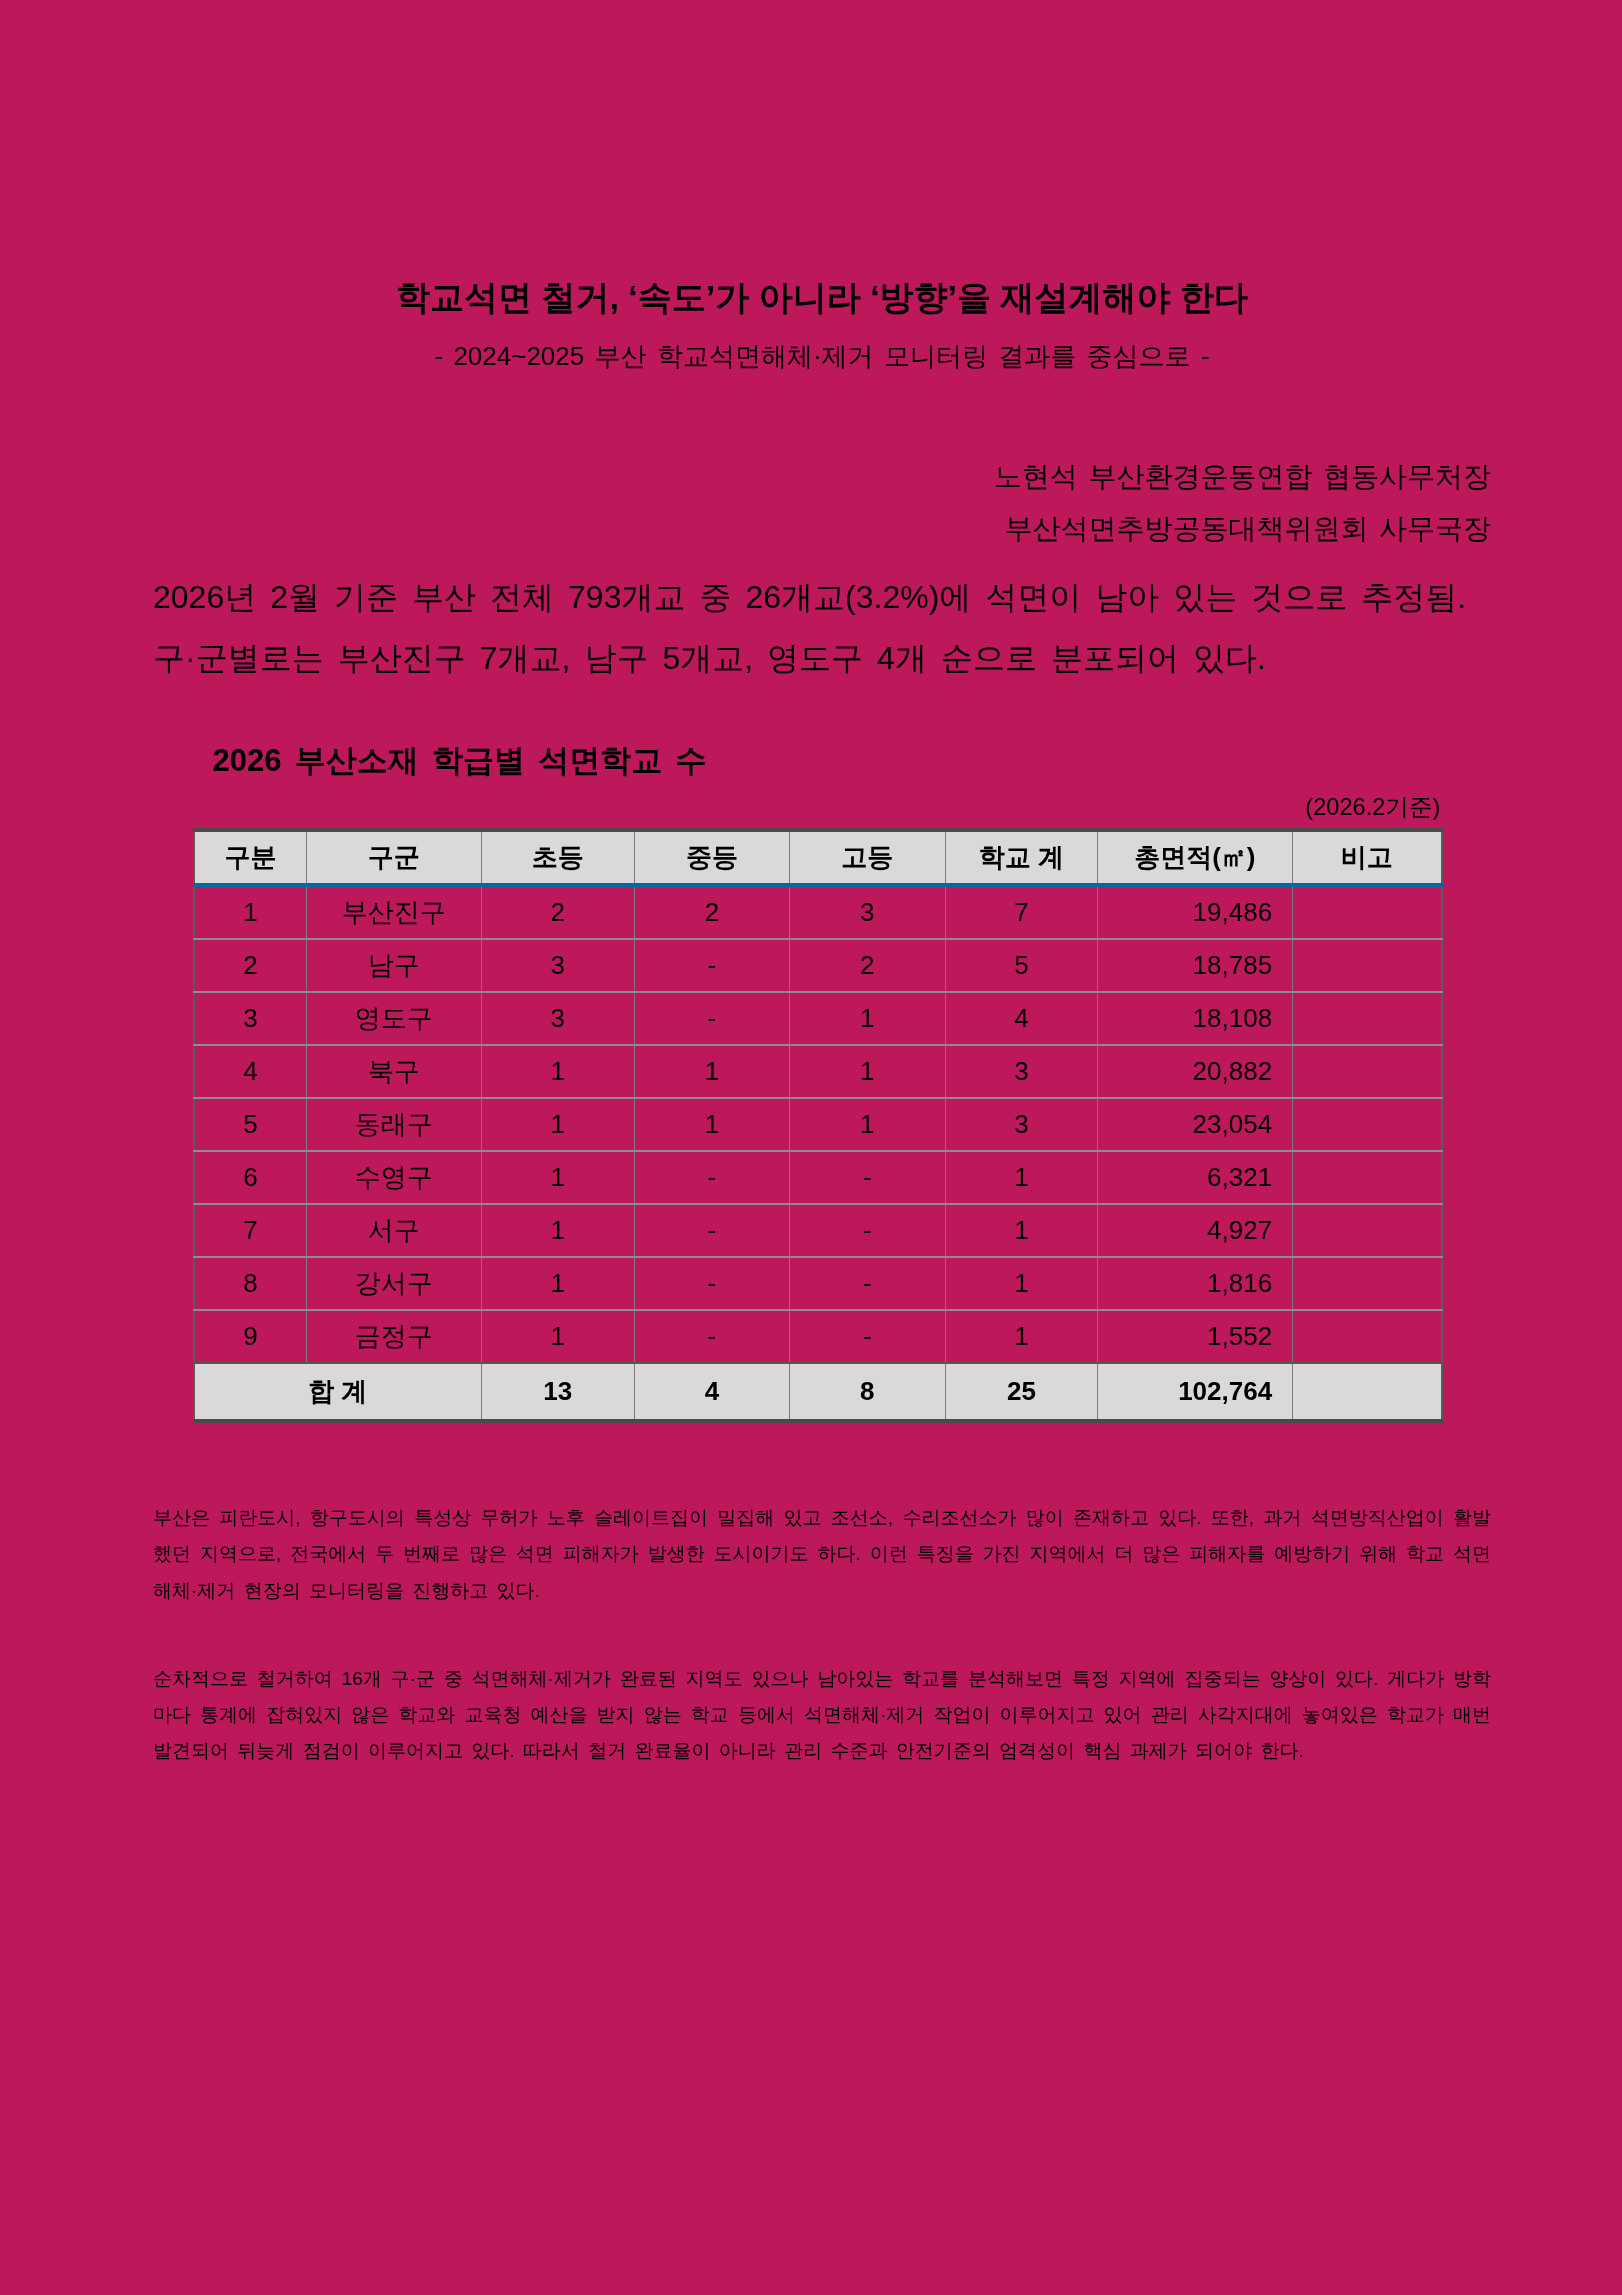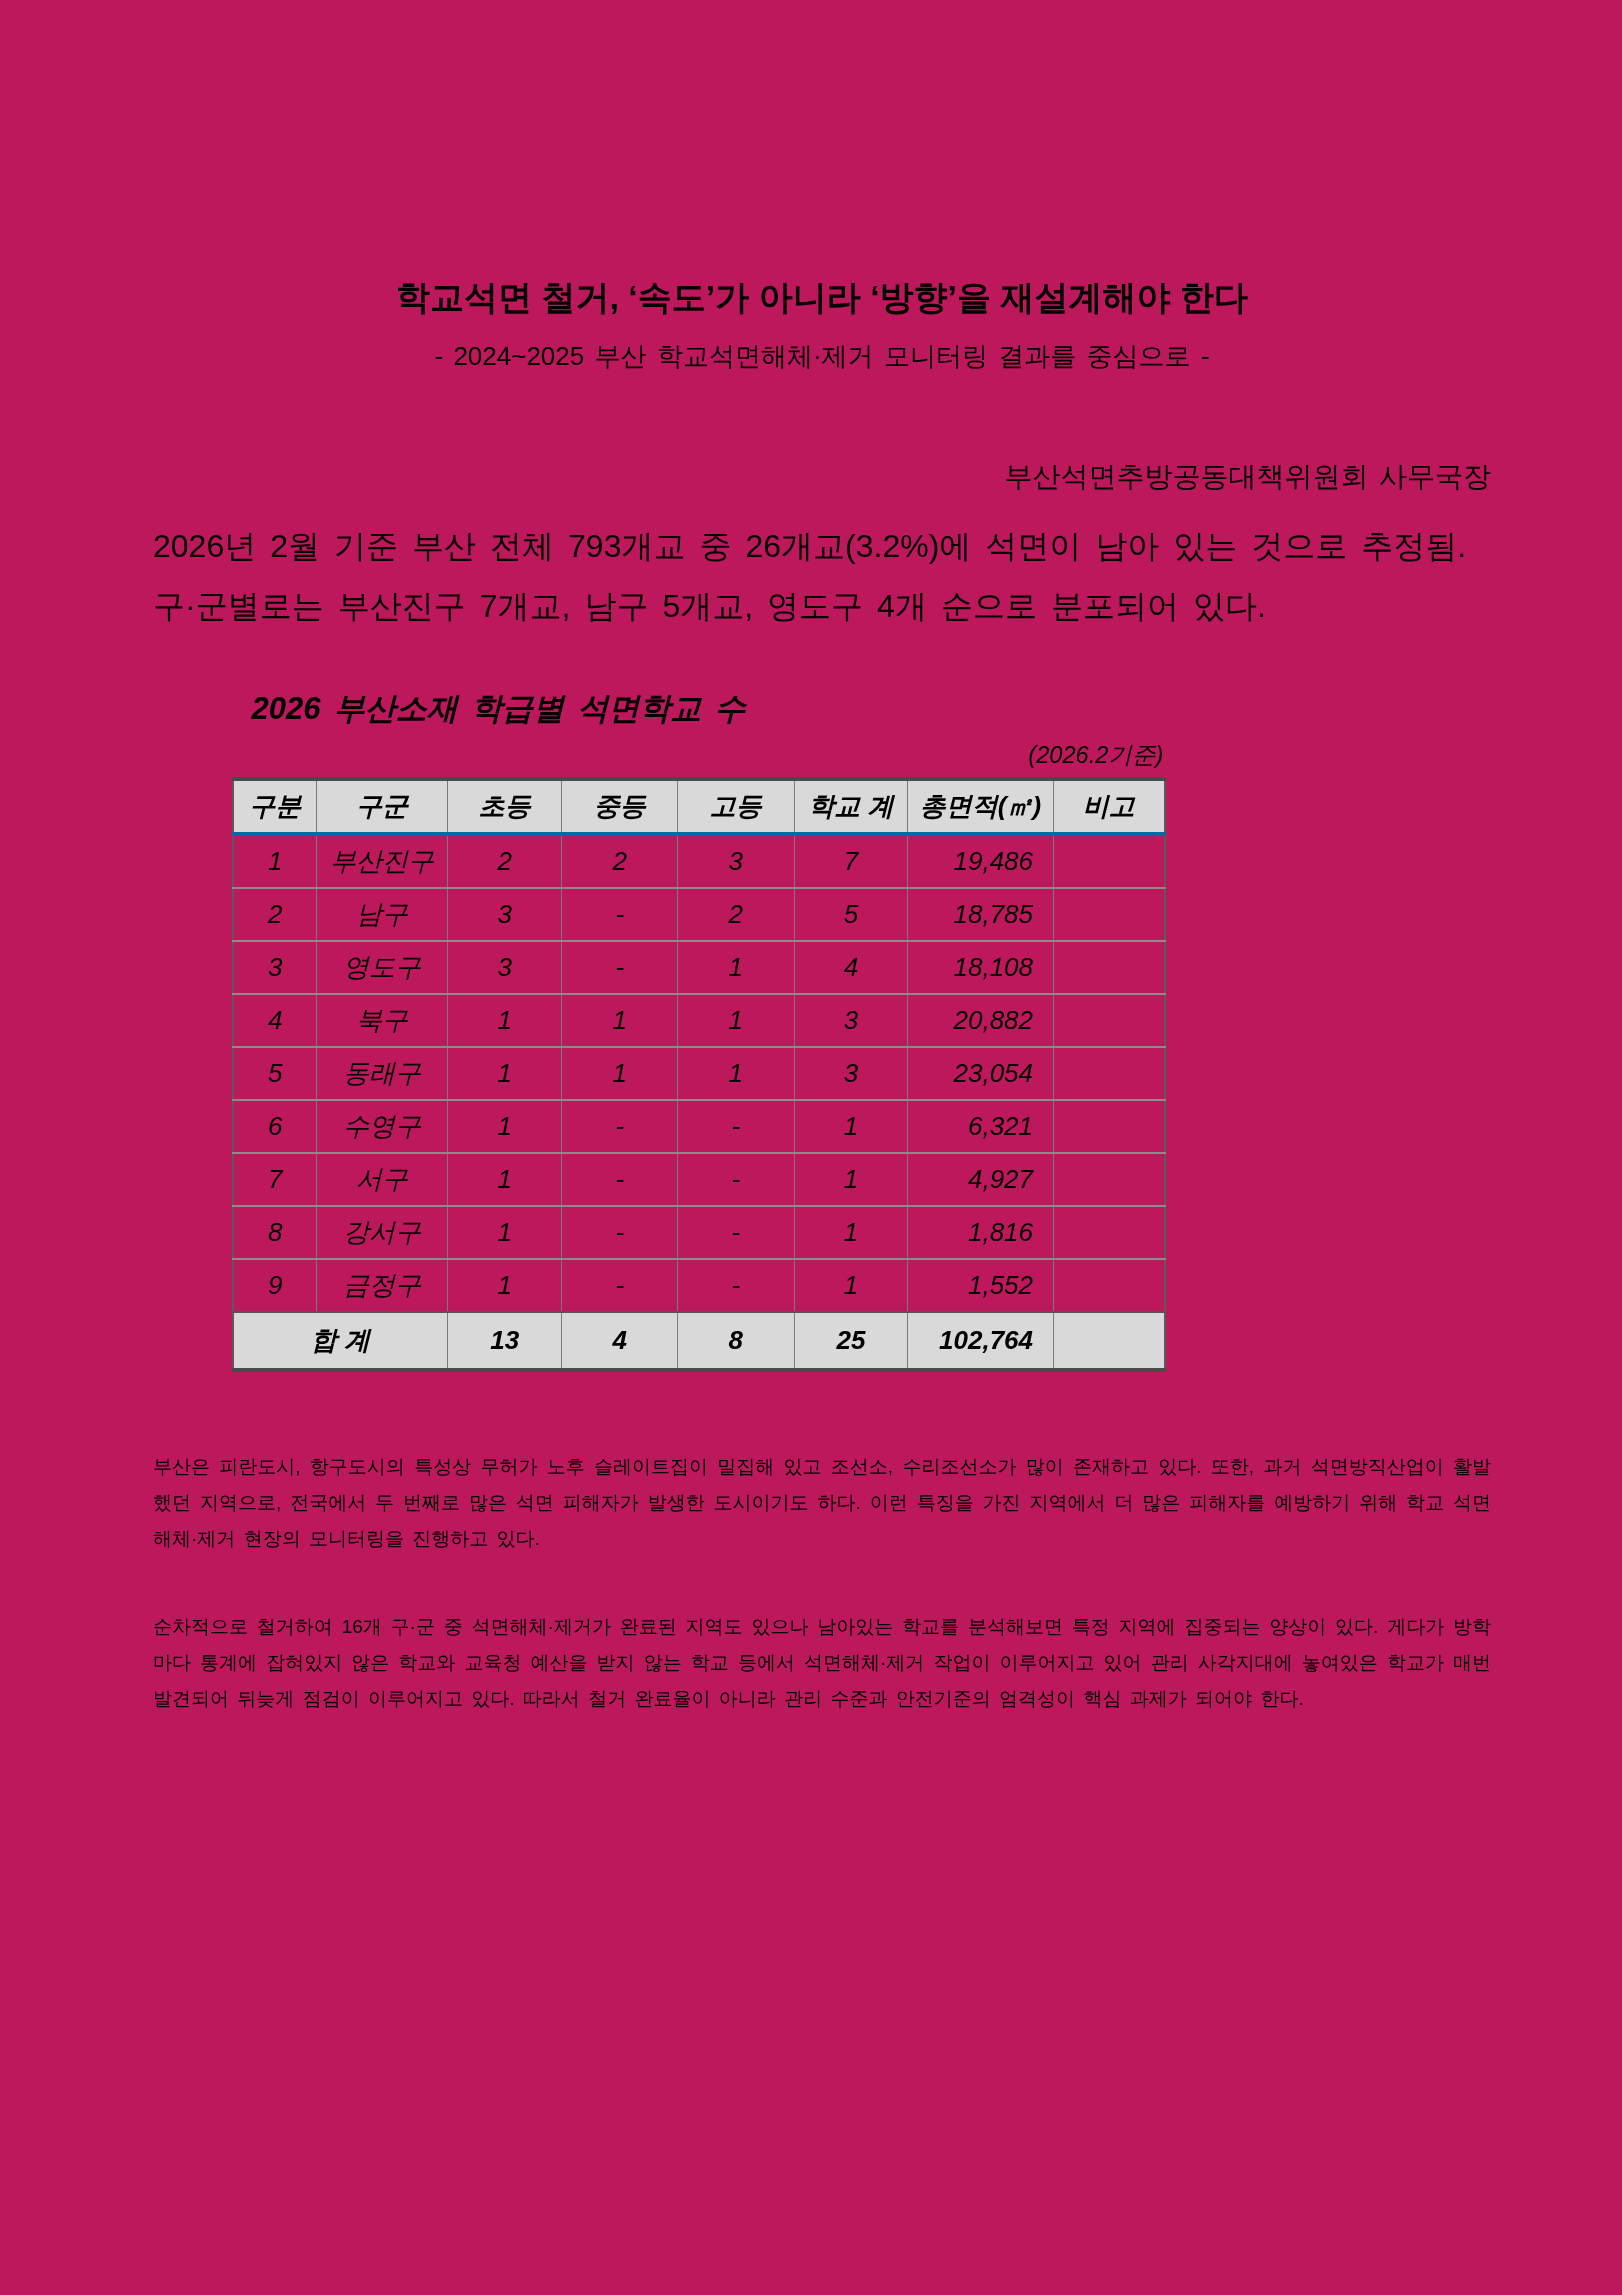--- a/index.html
+++ b/index.html
@@ -43,23 +43,22 @@
   }
   .intro {
     margin-top: 13px;
     font-size: 32px;
     line-height: 1.9;
     word-spacing: 0.16em;
     text-align: justify;
   }
   .table-block {
     margin-top: 51px;
-    margin-left: 79px;
-    width: 934px;
-    font-style: italic;
+    margin-left: 40px;
+    width: 1250px;
   }
   .table-title {
     font-size: 31px;
     font-weight: bold;
     margin-left: 19.6px;
     word-spacing: 0.15em;
   }
   .table-caption {
     text-align: right;
     font-size: 23.6px;
@@ -112,20 +111,21 @@
 </style>
 </head>
 <body>
 
 <div class="page">
 
   <div class="doc-title">학교석면 철거, ‘속도’가 아니라 ‘방향’을 재설계해야 한다</div>
   <div class="doc-subtitle">- 2024~2025 부산 학교석면해체·제거 모니터링 결과를 중심으로 -</div>
 
   <div class="byline">
+    <div>노현석 부산환경운동연합 협동사무처장</div>
     <div>부산석면추방공동대책위원회 사무국장</div>
   </div>
 
 
   <div class="intro">
     <div>2026년 2월 기준 부산 전체 793개교 중 26개교(3.2%)에 석면이 남아 있는 것으로 추정됨.</div>
     <div>구·군별로는 부산진구 7개교, 남구 5개교, 영도구 4개 순으로 분포되어 있다.</div>
   </div>
 
   <div class="table-block">

